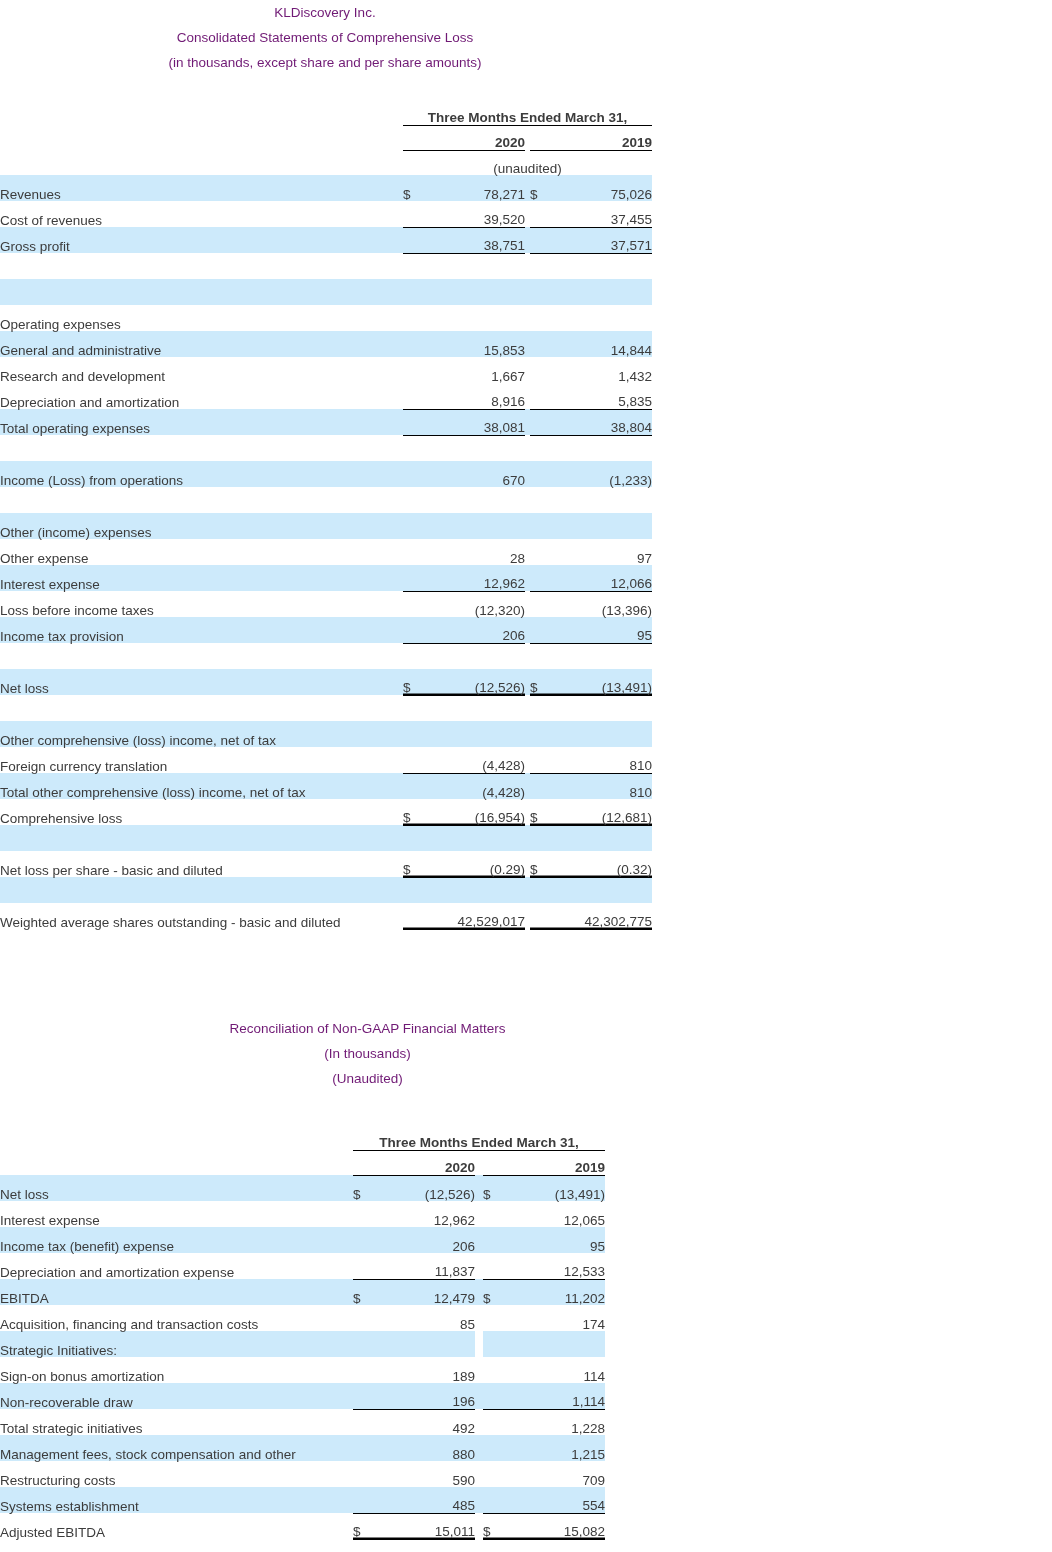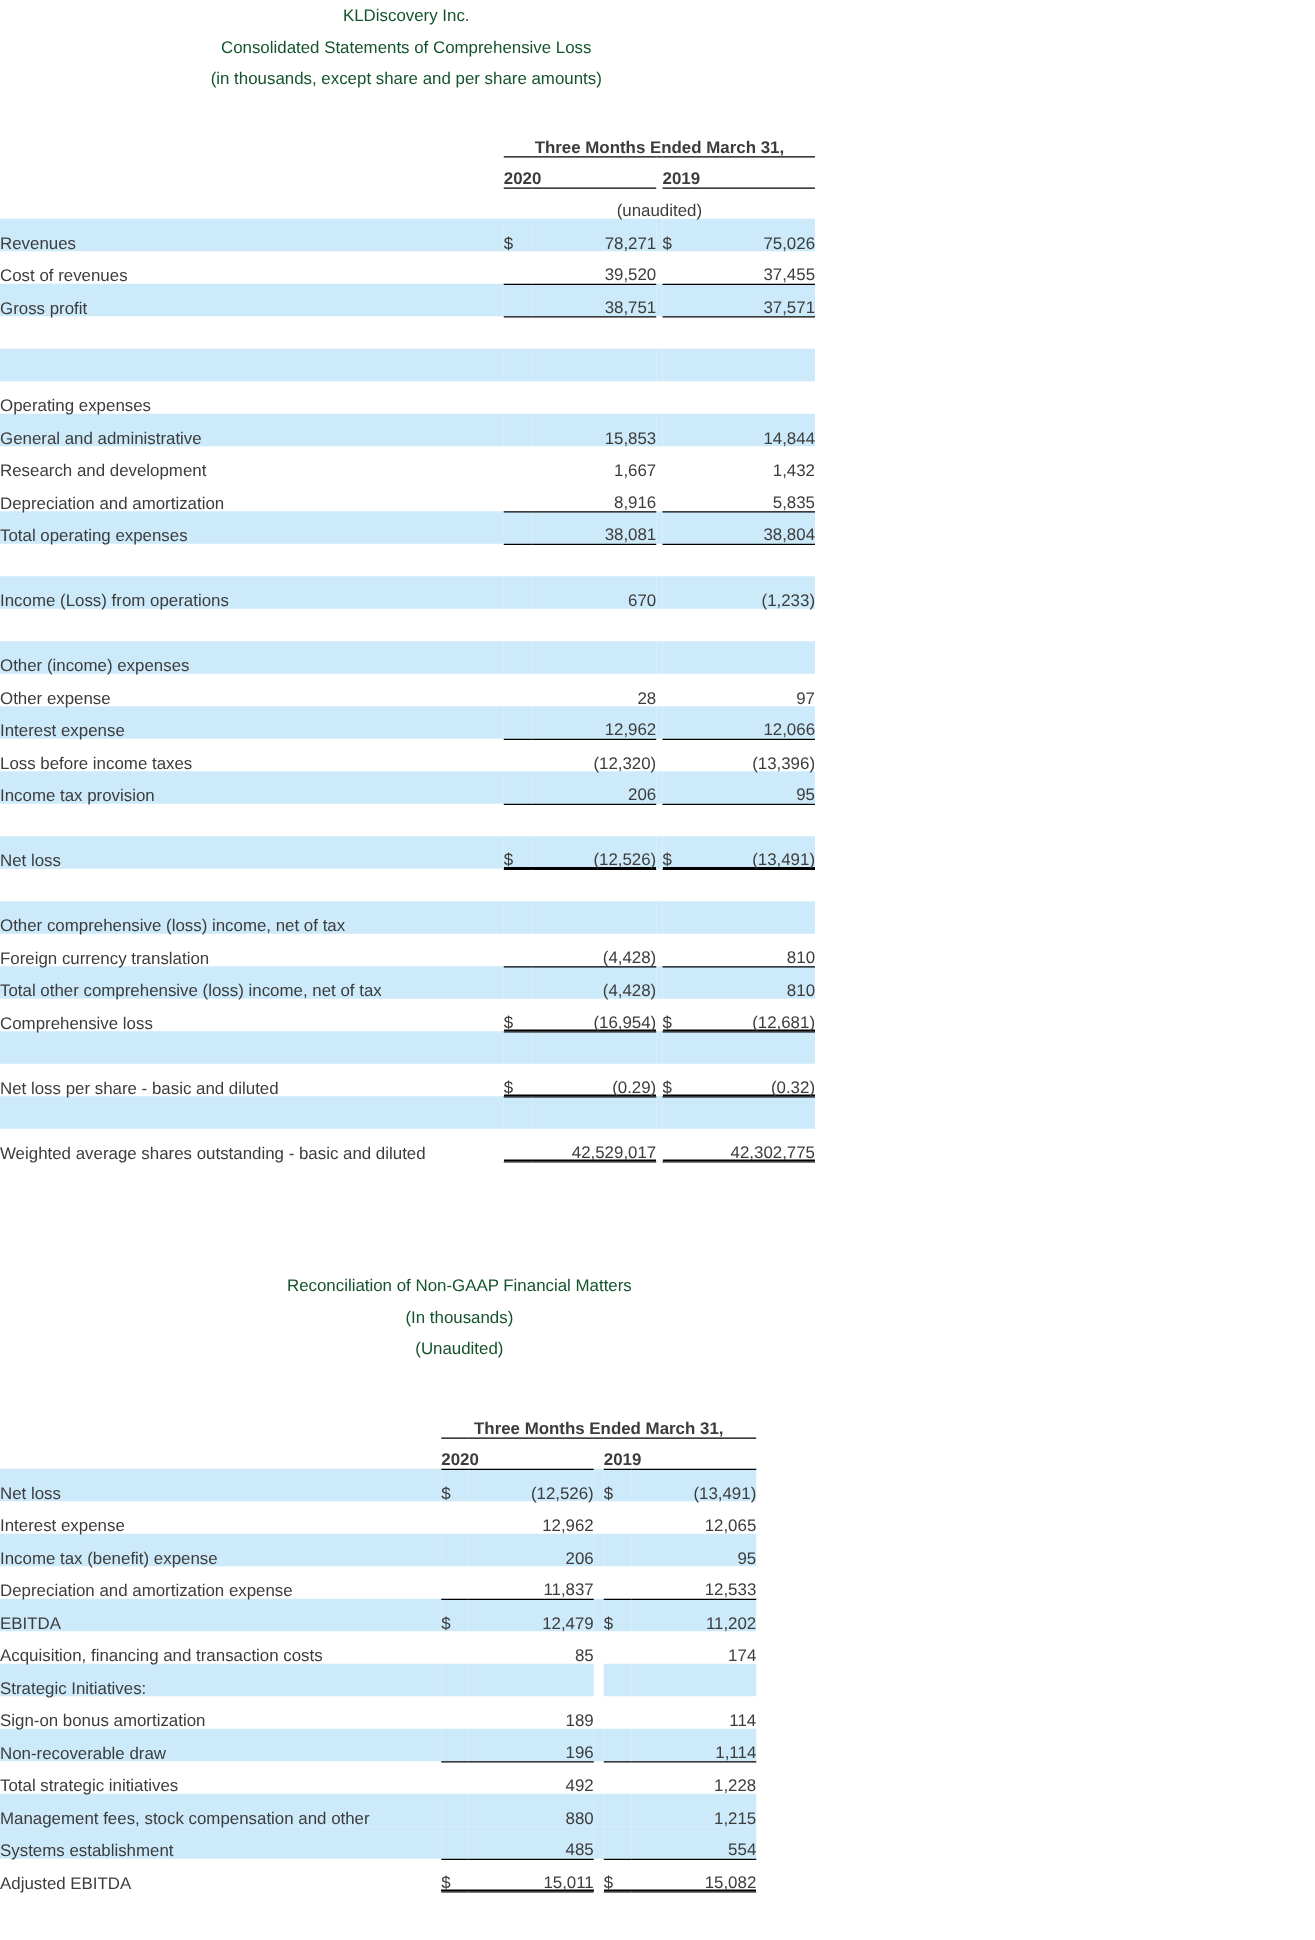--- a/index.html
+++ b/index.html
@@ -17,21 +17,21 @@
     overflow: hidden;
   }
 
   
   .title-block {
     text-align: center;
     line-height: 1.0;
   }
   .title-line {
     font-size: 13.5px;
-    color: #14532d;
+    color: #701a75;
     white-space: nowrap;
   }
 
   #doc-title-1 { position: absolute; left: 0; top: 6px; width: 650px; }
   #doc-title-1 .title-line { margin-bottom: 11.5px; }
 
   #doc-title-2 { position: absolute; left: 0; top: 1022px; width: 690px; }
   #doc-title-2 .title-line { margin-bottom: 11.5px; padding-left: 45px; }
 
   
@@ -96,21 +96,21 @@
   
   td.hdr-span {
     text-align: center;
     font-weight: bold;
     font-size: 13.5px;
     color: #1a1a1a;
     padding-bottom: 4px;
     border-bottom: 1.4px solid #000000;
   }
   td.hdr-year {
-    text-align: left;
+    text-align: right;
     font-weight: bold;
     font-size: 13.5px;
     color: #1a1a1a;
     padding-bottom: 4px;
     border-bottom: 1.4px solid #000000;
   }
   td.hdr-note {
     text-align: center;
     font-size: 13.5px;
     color: #3c3c3c;
@@ -492,20 +492,28 @@
         <td class="num">1,228</td>
       </tr>
       <tr class="r hl">
         <td class="label">Management fees, stock compensation and other</td>
         <td class="cur"></td>
         <td class="num">880</td>
         <td class="spacer"></td>
         <td class="cur"></td>
         <td class="num">1,215</td>
       </tr>
+      <tr class="r">
+        <td class="label">Restructuring costs</td>
+        <td class="cur"></td>
+        <td class="num">590</td>
+        <td class="spacer"></td>
+        <td class="cur"></td>
+        <td class="num">709</td>
+      </tr>
       <tr class="r hl">
         <td class="label">Systems establishment</td>
         <td class="cur rule-bot"></td>
         <td class="num rule-bot">485</td>
         <td class="spacer"></td>
         <td class="cur rule-bot"></td>
         <td class="num rule-bot">554</td>
       </tr>
       <tr class="r">
         <td class="label">Adjusted EBITDA</td>

